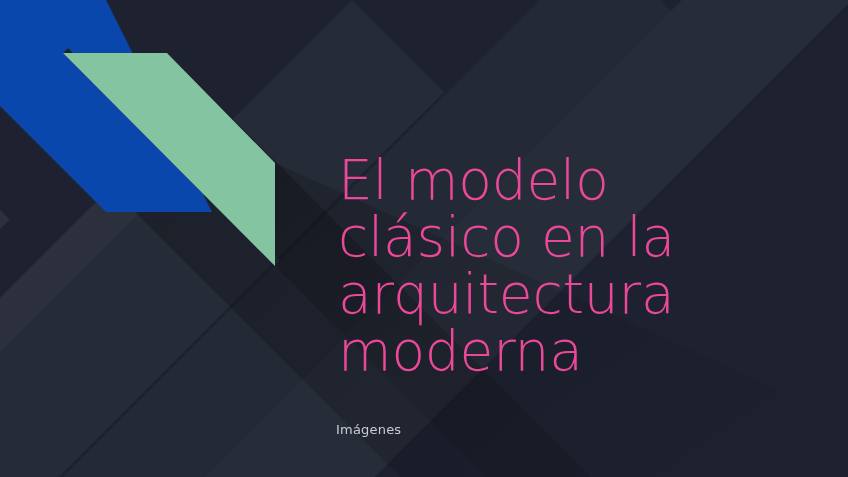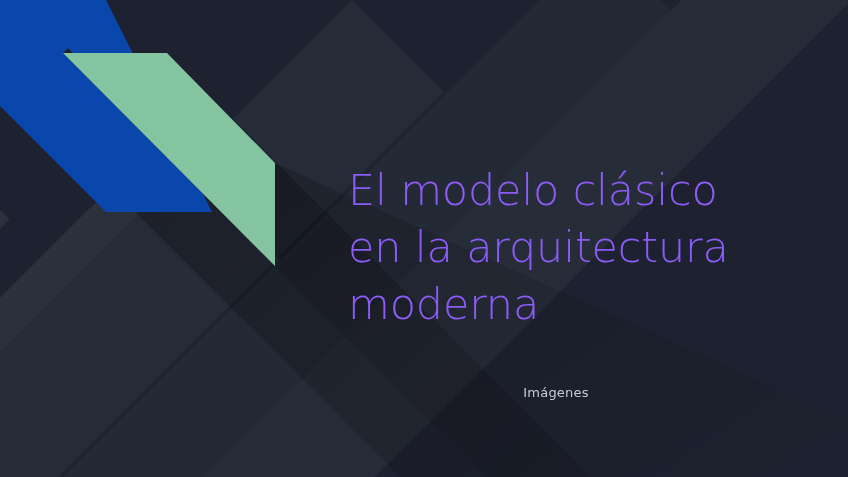--- a/index.html
+++ b/index.html
@@ -59,33 +59,33 @@
   }
 
   
   .text-block {
     position: absolute;
     left: 336px;
     top: 150px;
     width: 440px;
   }
   .title {
-    margin: 12px;
-    color: #8b5cf6;
+    margin: 2px;
+    color: #ec4899;
     font-family: "DejaVu Sans", sans-serif;
-    font-size: 43px;
+    font-size: 55px;
     line-height: 57px;
     font-weight: 300;
     letter-spacing: -0.2px;
     white-space: pre-line;
   }
   .subtitle {
     margin: 0;
     padding-top: 40px;
-    text-align: center;
+    text-align: left;
     color: #c9ccd4;
     font-family: "DejaVu Sans", sans-serif;
     font-size: 13px;
     font-weight: 400;
     letter-spacing: 0.2px;
   }
 </style>
 </head>
 <body>
 

